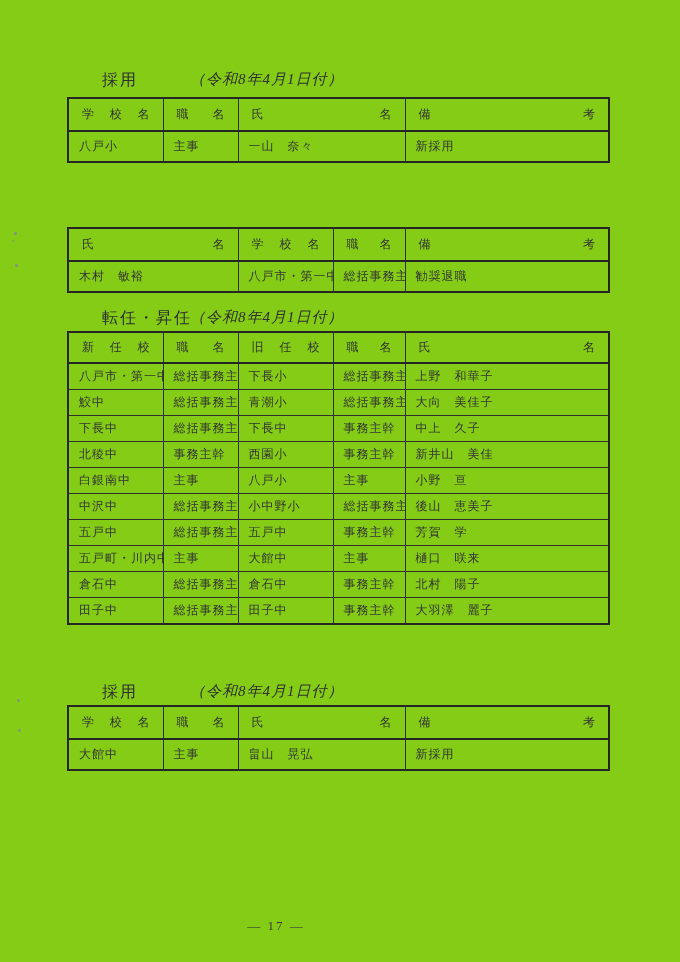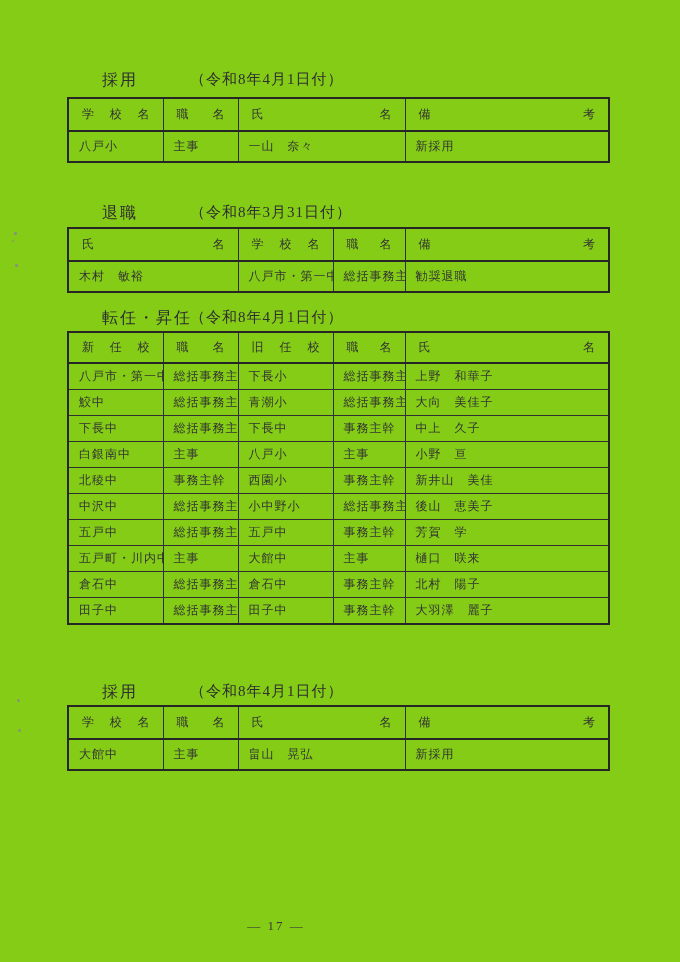--- a/index.html
+++ b/index.html
@@ -13,21 +13,21 @@
     margin:0 auto;
     background:#84cc16;
     color:#333;
     overflow:hidden;
     padding-left:12px;
   }
   
   .heading{position:absolute;left:0;width:680px;height:20px;}
   .h-title{position:absolute;left:102px;top:0;font-size:16px;letter-spacing:2px;color:#2e2e2e;white-space:nowrap;}
   .h-title.indent0{left:86px;}
-  .h-date{position:absolute;left:190px;top:0;font-size:15px;letter-spacing:1px;color:#2e2e2e;white-space:nowrap;}
+  .h-date{position:absolute;left:190px;top:0;font-size:15px;letter-spacing:1px;color:#2e2e2e;white-space:nowrap;font-style:italic;}
   
   table.tbl{
     position:absolute;left:67px;
     width:541px;
     border-collapse:collapse;
     table-layout:fixed;
     border:2px solid #262626;
   }
   table.tbl th,table.tbl td{
     border:1px solid #303030;
@@ -112,24 +112,20 @@
     <tr>
       <td>八戸小</td>
       <td>主事</td>
       <td>一山　奈々</td>
       <td>新採用</td>
     </tr>
   </tbody>
     </table>
 
 
-  <div class="heading" style="top:203px">
-    <span class="h-title">退職</span>
-    <span class="h-date">（令和8年3月31日付）</span>
-  </div>
 
   <table class="tbl" style="top:227px">
     <colgroup>
         <col style="width:170px">
         <col style="width:95px">
         <col style="width:72px">
         <col style="width:204px">
       </colgroup>
     <tbody>
         <tr class="hrow">
@@ -231,32 +227,32 @@
           <td>大向　美佳子</td>
         </tr>
     <tr>
           <td>下長中</td>
           <td>総括事務主幹</td>
           <td>下長中</td>
           <td>事務主幹</td>
           <td>中上　久子</td>
         </tr>
     <tr>
+          <td>北稜中</td>
+          <td>事務主幹</td>
+          <td>西園小</td>
+          <td>事務主幹</td>
+          <td>新井山　美佳</td>
+        </tr>
+    <tr>
           <td>白銀南中</td>
           <td>主事</td>
           <td>八戸小</td>
           <td>主事</td>
           <td>小野　亘</td>
-        </tr>
-    <tr>
-          <td>北稜中</td>
-          <td>事務主幹</td>
-          <td>西園小</td>
-          <td>事務主幹</td>
-          <td>新井山　美佳</td>
         </tr>
     <tr>
           <td>中沢中</td>
           <td>総括事務主幹</td>
           <td>小中野小</td>
           <td>総括事務主幹</td>
           <td>後山　恵美子</td>
         </tr>
     <tr>
           <td>五戸中</td>

